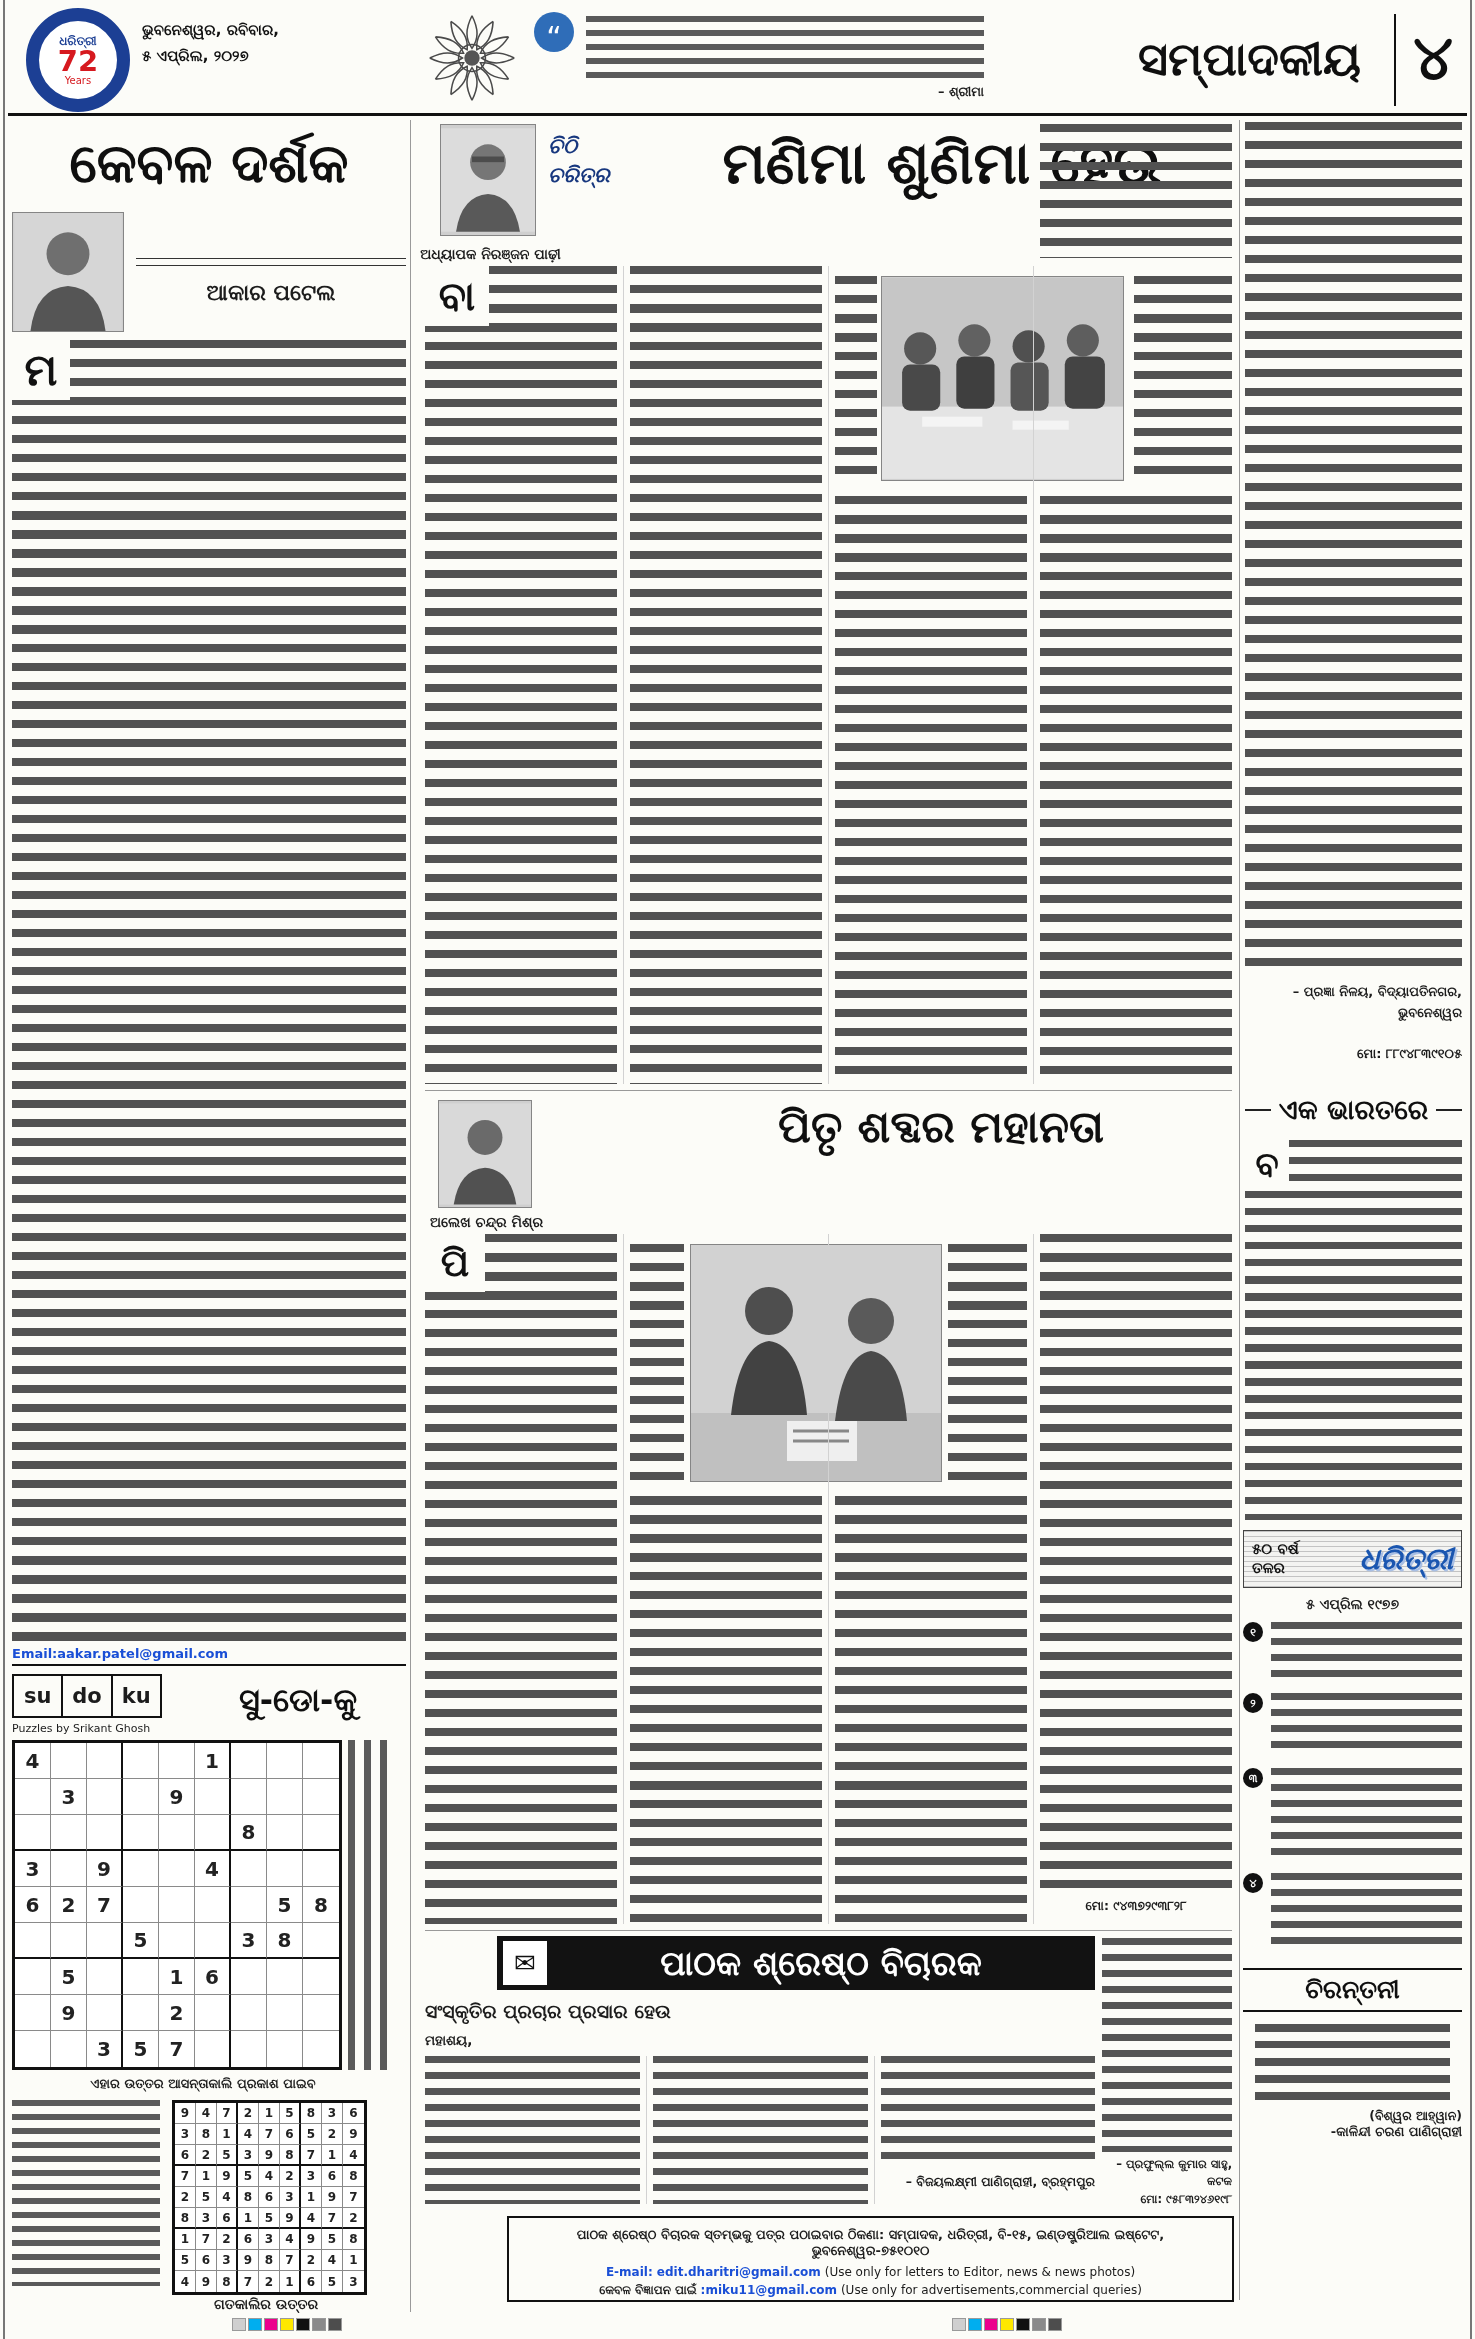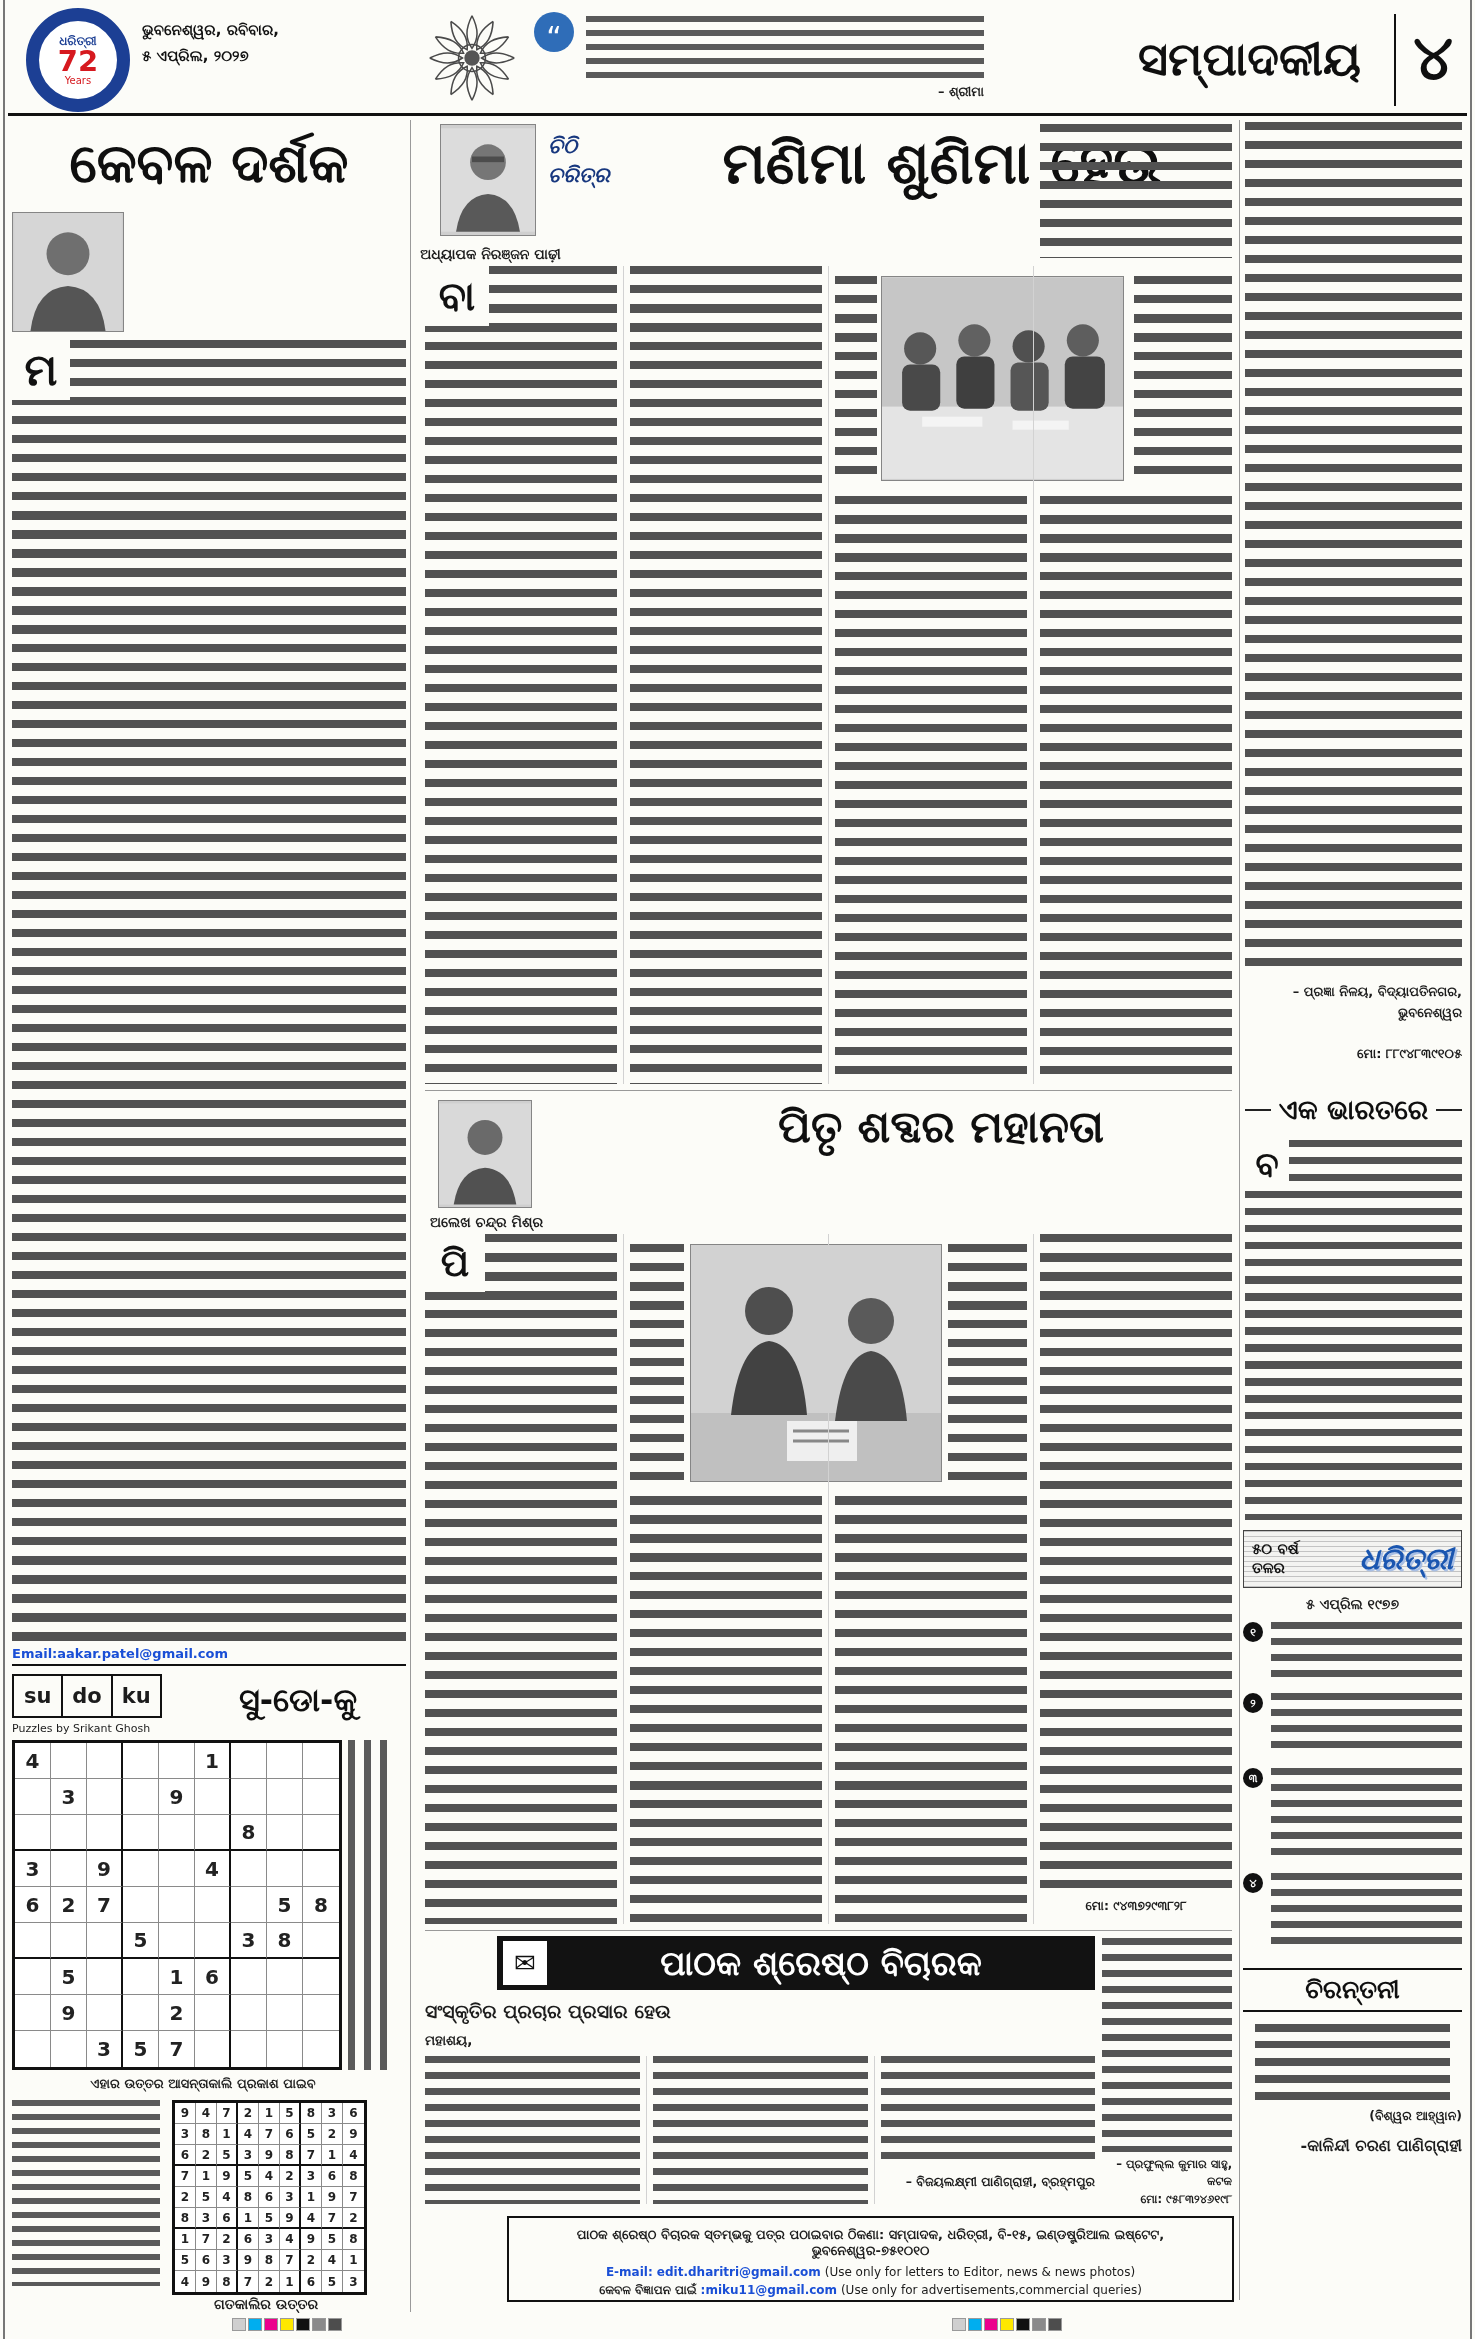--- a/index.html
+++ b/index.html
@@ -102,20 +102,25 @@
   <div class="abs rule-v" style="left:1239px;top:120px;width:1px;height:2180px"></div>
 
   <div class="abs headline tc" style="left:12px;top:124px;width:394px;font-size:54px;line-height:80px">କେବଳ ଦର୍ଶକ</div>
   <div class="abs photo" style="left:12px;top:212px;width:112px;height:120px">
     <svg viewBox="0 0 100 110" width="100%" height="100%">
         <rect width="100" height="110" fill="#d6d6d6"></rect>
         <circle cx="50" cy="38" r="20" fill="#6f6f6f"></circle>
         <path d="M15 110 Q20 70 50 68 Q80 70 85 110 Z" fill="#555"></path>
       </svg>
   </div>
+  <div class="abs" style="left:136px;top:212px;width:270px;height:120px">
+    <div style="margin-top:46px;height:1px;background:#333"></div>
+    <div style="margin-top:6px;height:1px;background:#333"></div>
+    <div class="bold tc" style="margin-top:14px;font-size:22px">ଆକାର ପଟେଲ</div>
+  </div>
   <div class="abs sim" style="left:12px;top:340px;width:394px;height:1302px"></div>
   <div class="dropcap" style="left:12px;top:340px;width:58px;height:60px;font-size:44px">ମ</div>
   <a class="abs bold email" style="left:12px;top:1646px;width:394px;font-size:13px;text-decoration:none">Email:aakar.patel@gmail.com</a>
 
   <div class="abs rule-h" style="left:12px;top:1664px;width:394px;height:2px"></div>
   <div class="abs" style="left:12px;top:1674px">
     <div class="sudo-logo">
       <span>su</span>
       <span>do</span>
       <span>ku</span>
@@ -439,21 +444,21 @@
       <div class="sim p16" style="flex:1;height:76px"></div>
     </div>
   </div>
 
   <div class="abs" style="left:1243px;top:1968px;width:219px">
     <div style="height:2px;background:#111"></div>
     <div class="headline tc" style="font-size:25px;line-height:40px">ଚିରନ୍ତନୀ</div>
     <div style="height:2px;background:#111"></div>
     <div class="sim p17" style="width:195px;height:76px;margin:12px auto 0"></div>
     <div class="bold tr" style="font-size:12.5px;margin-top:8px">(ବିଶ୍ୱର ଆହ୍ୱାନ)</div>
-    <div class="bold tr" style="font-size:16px;margin-top:12px">-କାଳିନ୍ଦୀ ଚରଣ ପାଣିଗ୍ରାହୀ</div>
+    <div class="bold tr" style="font-size:13px;margin-top:0">-କାଳିନ୍ଦୀ ଚରଣ ପାଣିଗ୍ରାହୀ</div>
   </div>
 
   <div class="abs" style="left:232px;top:2318px" data-strip="">
       <span style="background: rgb(207, 207, 207);"></span>
       <span style="background: rgb(0, 174, 239);"></span>
       <span style="background: rgb(236, 0, 140);"></span>
       <span style="background: rgb(255, 232, 0);"></span>
       <span style="background: rgb(17, 17, 17);"></span>
       <span style="background: rgb(138, 138, 138);"></span>
       <span style="background: rgb(77, 77, 77);"></span>

